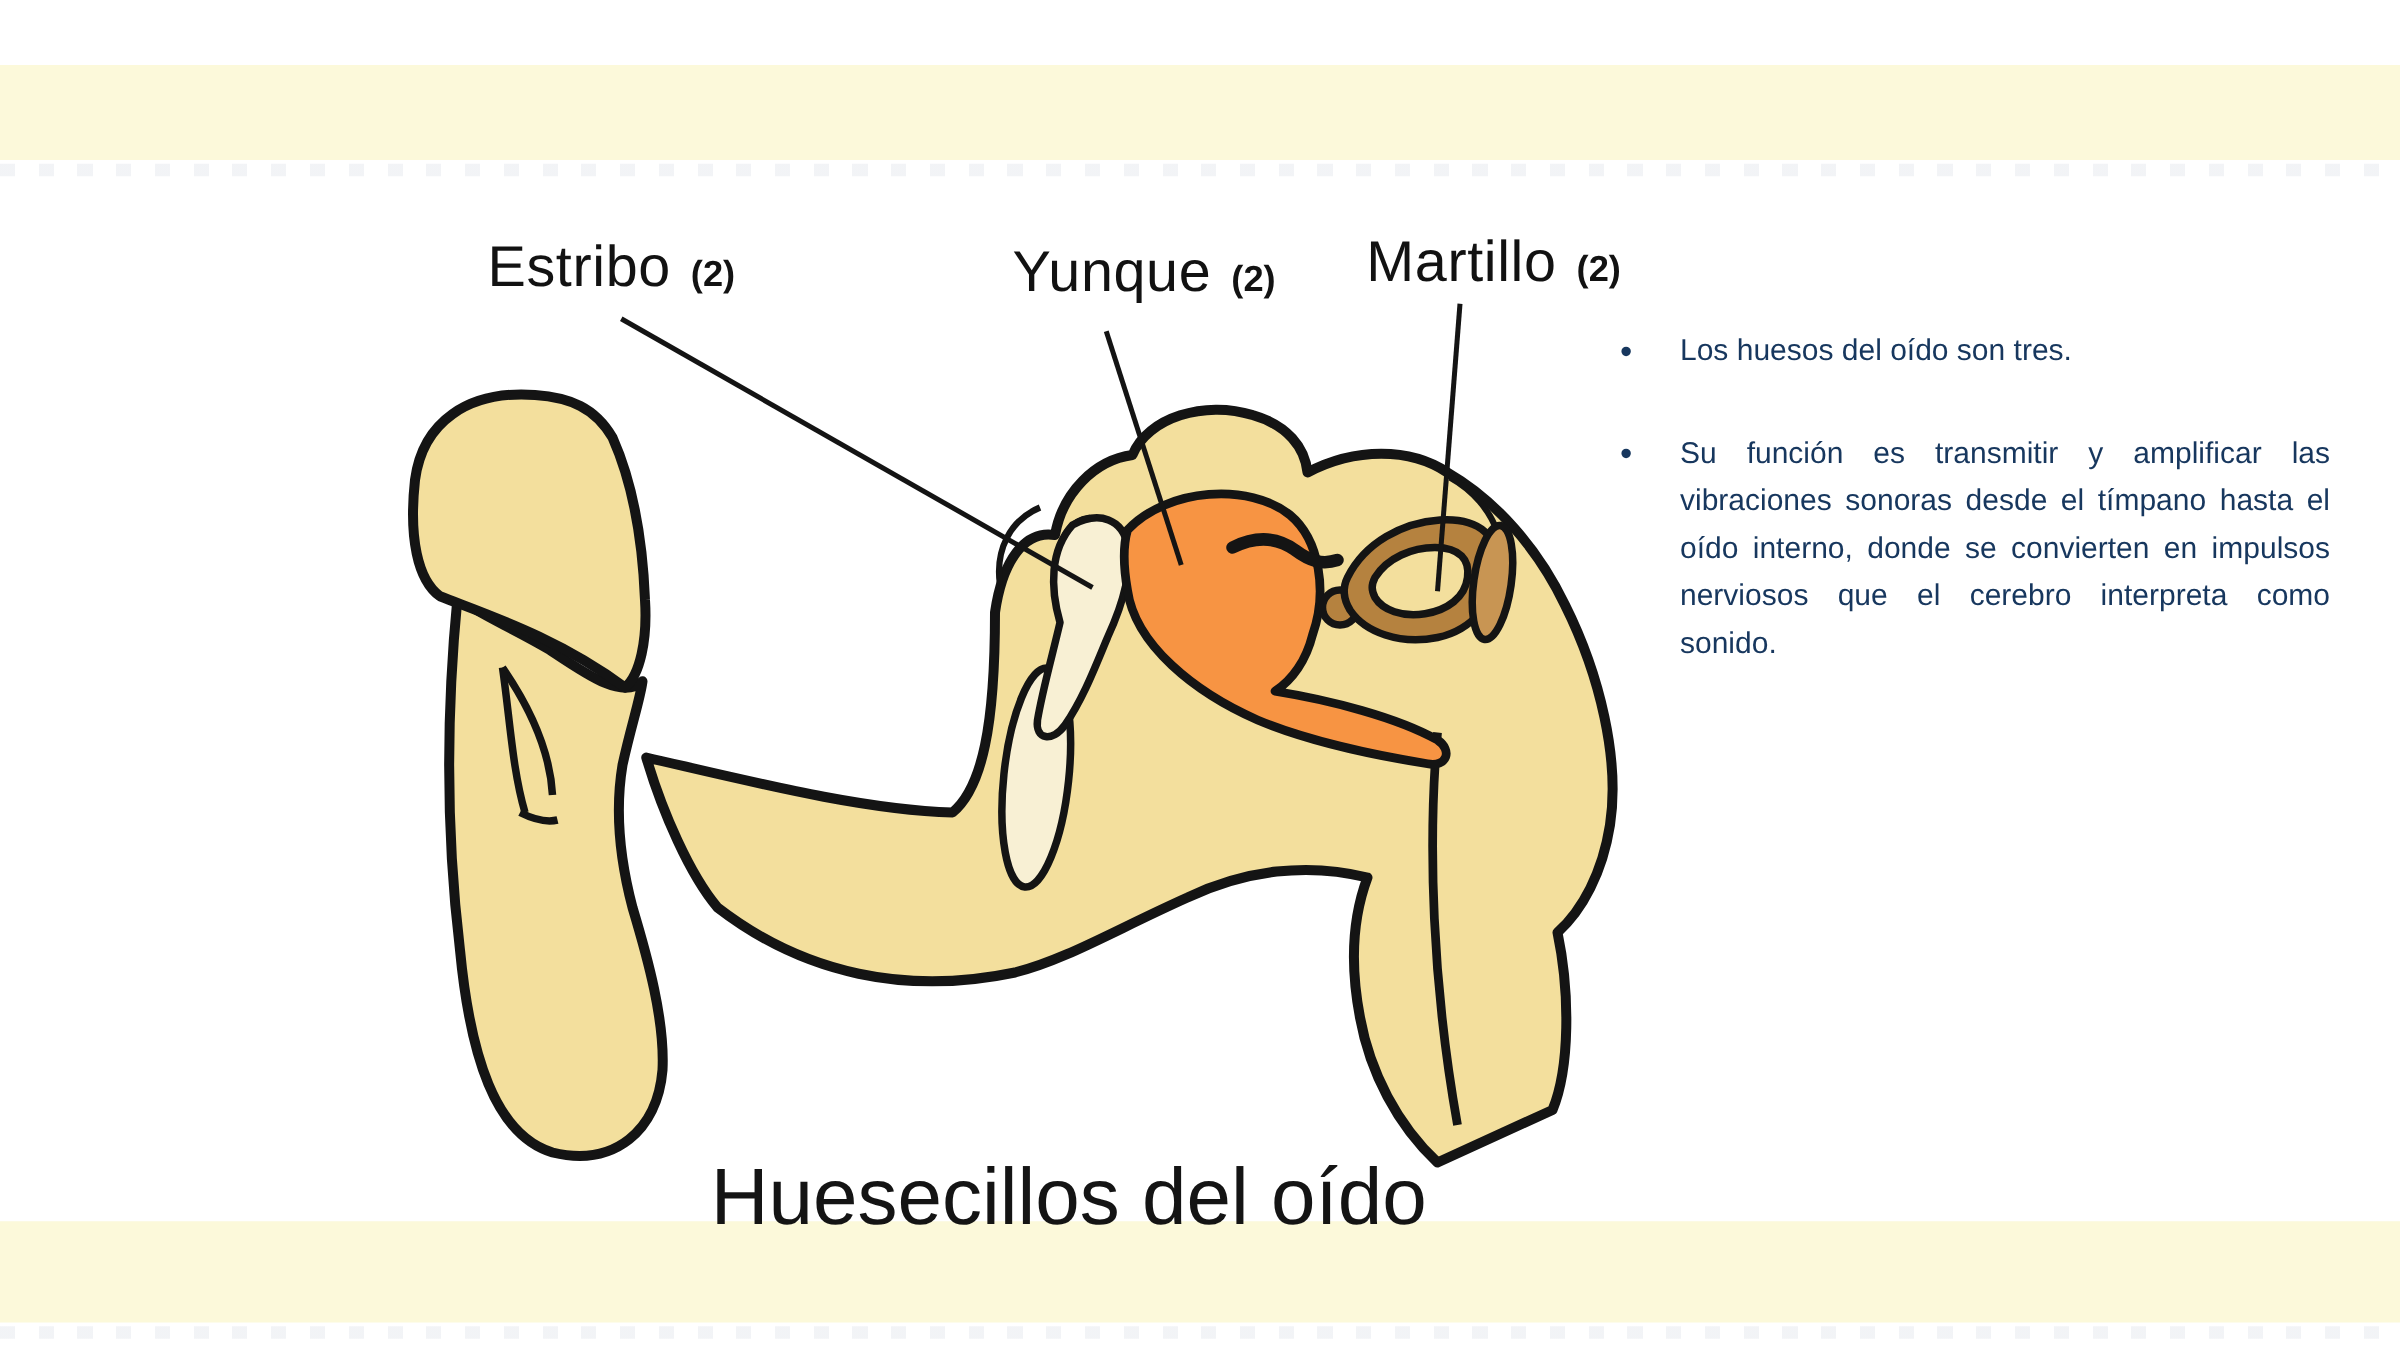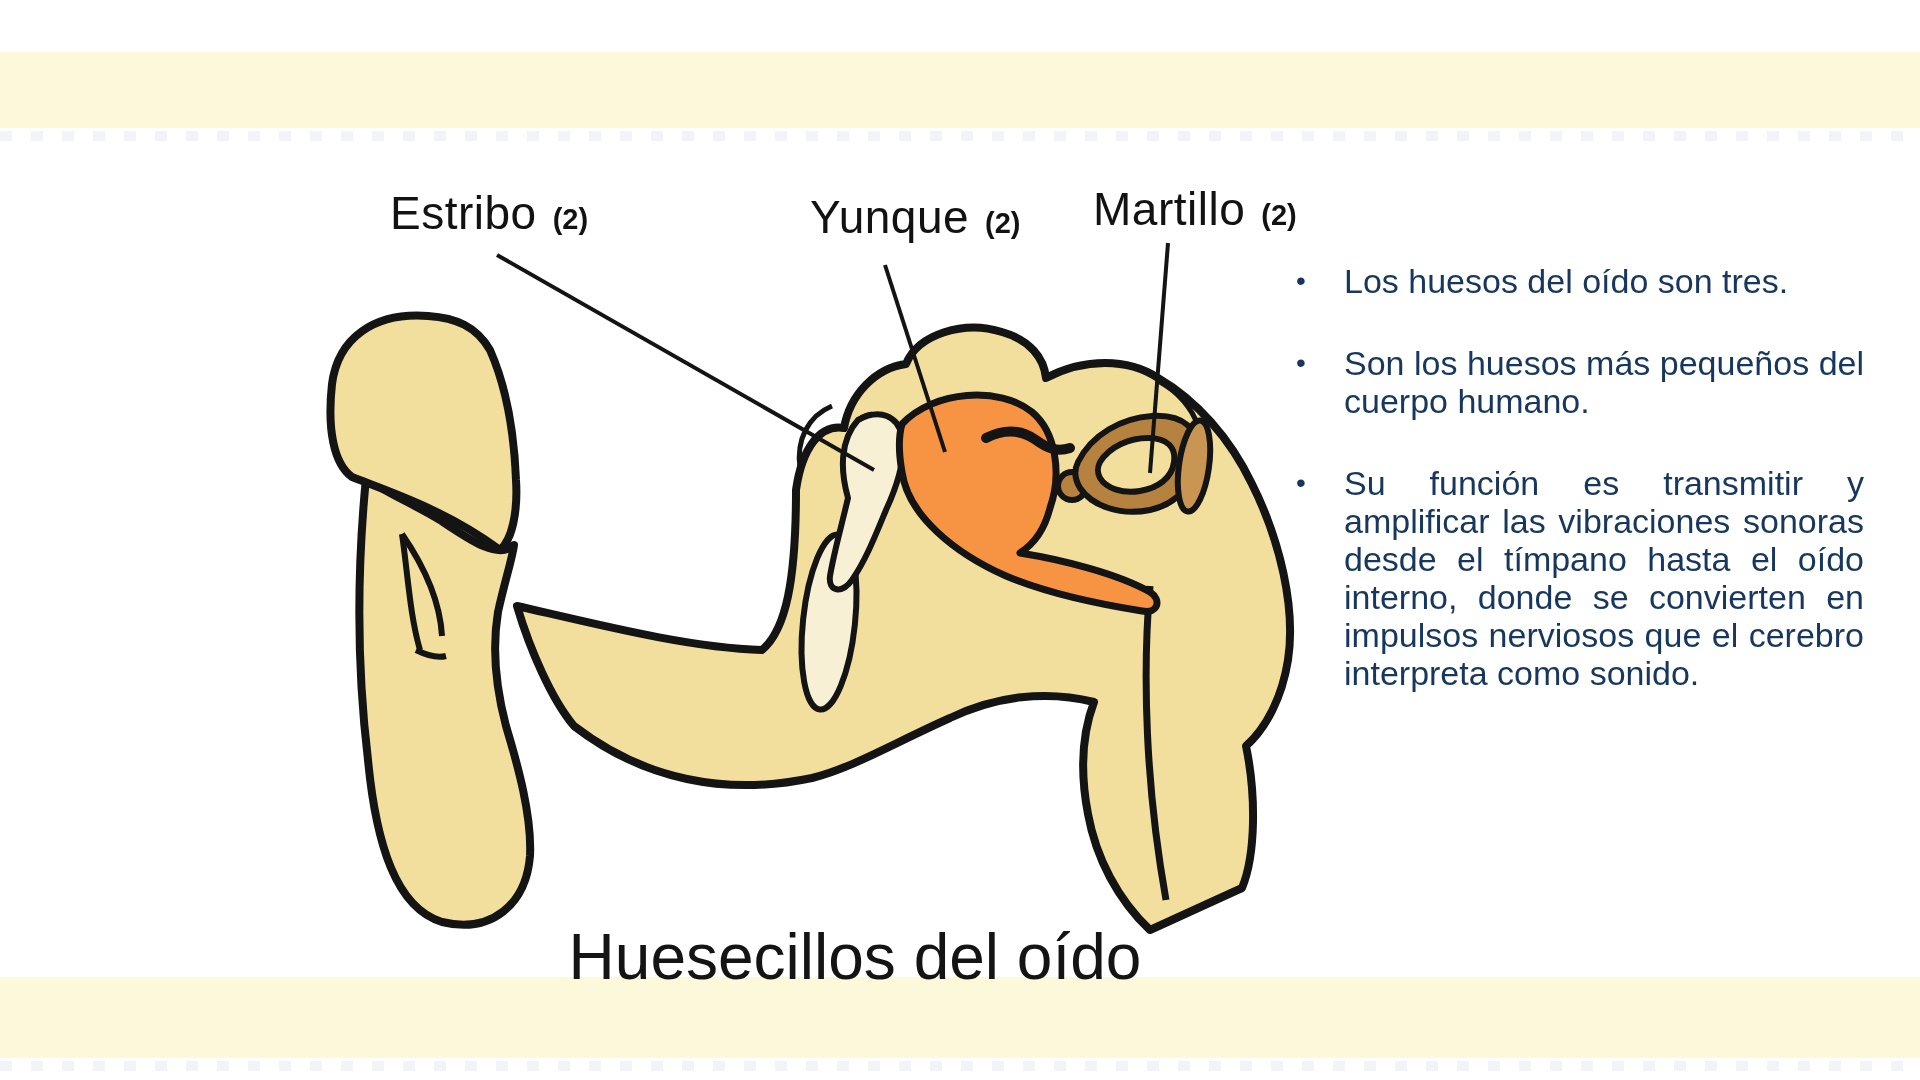--- a/index.html
+++ b/index.html
@@ -14,21 +14,21 @@
   .wmrow.bottom{top:1061px;}
   svg.ear{position:absolute;left:0;top:0;}
   .label{position:absolute;color:#121212;white-space:nowrap;}
   .label .big{font-size:46px;letter-spacing:.5px;}
   .label .count{font-size:29px;font-weight:bold;margin-left:16px;}
   .caption{position:absolute;top:920px;left:855px;transform:translateX(-50%);
            font-size:64px;color:#141414;white-space:nowrap;}
   .notes{position:absolute;left:1292px;top:262px;width:572px;color:#17375E;}
   .notes ul{list-style:none;margin:0;padding:0;}
   .notes li{position:relative;padding-left:52px;margin-bottom:44px;
-            font-size:34px;line-height:38px;text-align:justify;}
+            font-size:24px;line-height:38px;text-align:justify;}
   .notes li::before{content:"\2022";position:absolute;left:4px;top:0;font-size:28px;}
   path,ellipse,circle,line{stroke:#141414;}
 </style>
 </head>
 <body>
 
 <div class="slide">
 
   <div class="band top"></div>
   <div class="band bottom"></div>
@@ -134,20 +134,19 @@
   <div class="label" style="left:770px;top:190px;margin-left:40px;">
     <span class="big">Yunque</span><span class="count">(2)</span>
   </div>
   <div class="label" style="left:1093px;top:182px;">
     <span class="big">Martillo</span><span class="count">(2)</span>
   </div>
 
   <div class="notes">
     <ul>
       <li>Los huesos del oído son tres.</li>
-      <li>Son los huesos más pequeños del cuerpo humano.</li>
       <li>Su función es transmitir y amplificar las vibraciones sonoras desde el tímpano hasta el oído interno, donde se convierten en impulsos nerviosos que el cerebro interpreta como sonido.</li>
     </ul>
   </div>
 
   <div class="caption">Huesecillos del oído</div>
 
 </div>
 
 </body></html>

